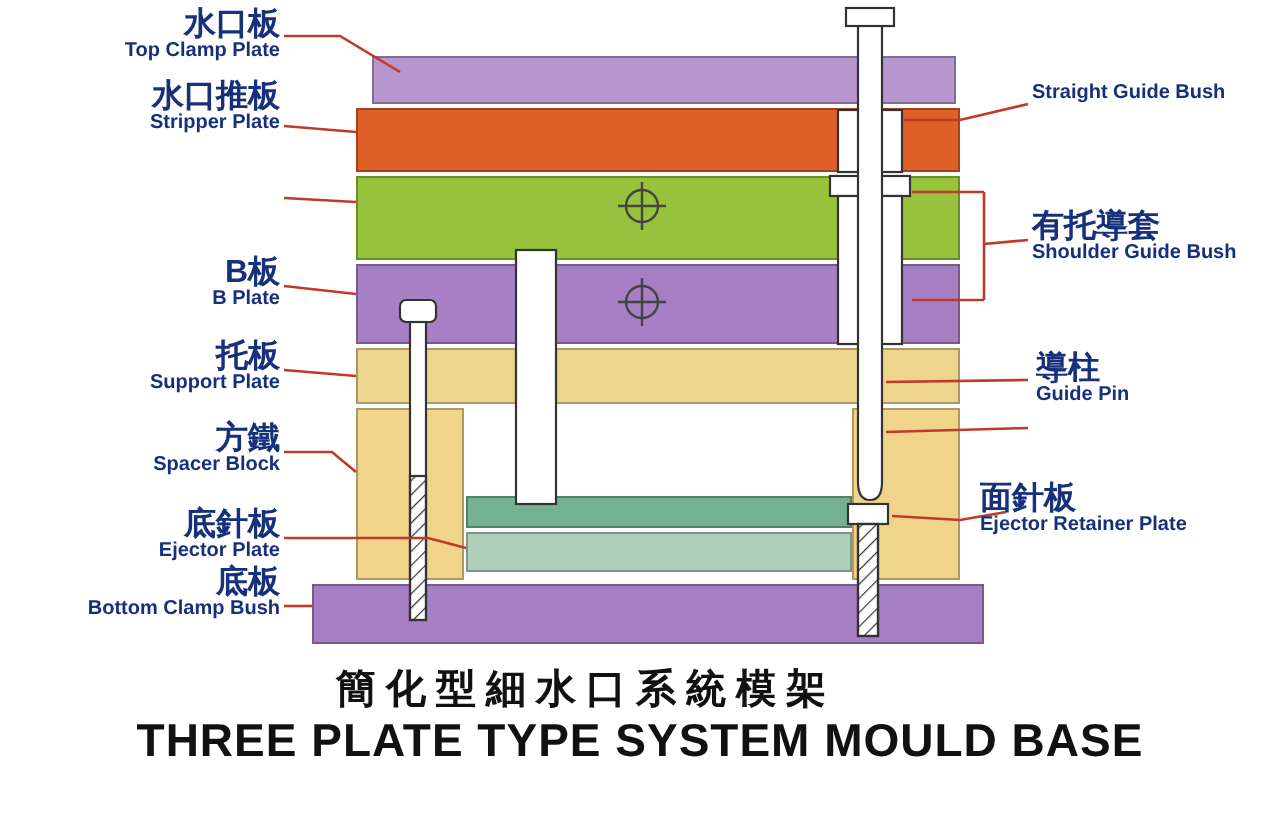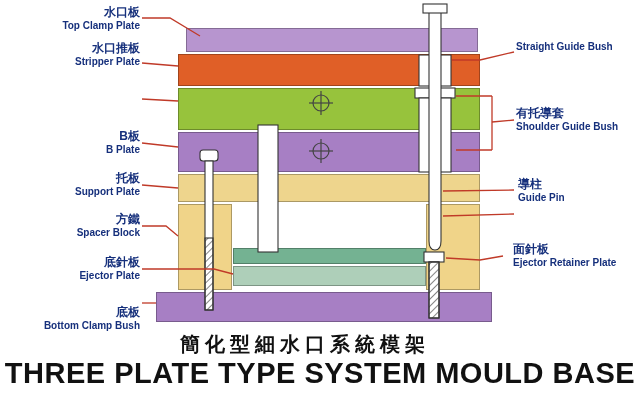--- a/index.html
+++ b/index.html
@@ -13,29 +13,29 @@
   .plate-a           {left:178px;top:88px;width:302px;height:42px;background:var(--c-a_plate);}
   .plate-b           {left:178px;top:132px;width:302px;height:40px;background:var(--c-b_plate);}
   .plate-support     {left:178px;top:174px;width:302px;height:28px;background:var(--c-support_plate);}
   .plate-spacer-l    {left:178px;top:204px;width:54px;height:86px;background:var(--c-spacer_block);}
   .plate-spacer-r    {left:426px;top:204px;width:54px;height:86px;background:var(--c-spacer_block);}
   .plate-ej-retainer {left:233px;top:248px;width:193px;height:16px;background:var(--c-ejector_retainer_plate);}
   .plate-ejector     {left:233px;top:266px;width:193px;height:20px;background:var(--c-ejector_plate);}
   .plate-bottom-clamp{left:156px;top:292px;width:336px;height:30px;background:var(--c-bottom_clamp_plate);}
 
   .lbl{position:absolute;line-height:13px;}
-  .lbl .cn{display:block;font-size:12px;font-weight:bold;color:var(--c-label_text);white-space:nowrap;}
+  .lbl .cn{display:block;font-size:16px;font-weight:bold;color:var(--c-label_text);white-space:nowrap;}
   .lbl .en{display:block;font-size:10px;font-weight:bold;color:var(--c-label_text);white-space:nowrap;}
   .lbl.left{left:0;width:140px;text-align:right;}
   .lbl.right{text-align:left;}
 
-  .title-cn{position:absolute;top:331px;left:12px;width:586px;text-align:center;
+  .title-cn{position:absolute;top:331px;left:0;width:586px;text-align:center;
     font-size:20px;font-weight:bold;letter-spacing:5px;color:var(--c-title_text);}
   .title-en{position:absolute;top:357px;left:0;width:640px;text-align:center;
-    font-size:29px;font-weight:800;letter-spacing:.5px;color:var(--c-title_text);}
+    font-size:23px;font-weight:800;letter-spacing:.5px;color:var(--c-title_text);}
 
   svg.overlay{position:absolute;left:0;top:0;pointer-events:none;}
 </style>
 </head>
 <body>
 
 <div class="canvas">
 
   <div class="plate plate-top-clamp"></div>
   <div class="plate plate-stripper"></div>
@@ -131,37 +131,37 @@
     <span class="en">Support Plate</span>
   </div>
   <div class="lbl left" style="top:213px">
     <span class="cn">方鐵</span>
     <span class="en">Spacer Block</span>
   </div>
   <div class="lbl left" style="top:256px">
     <span class="cn">底針板</span>
     <span class="en">Ejector Plate</span>
   </div>
-  <div class="lbl left" style="top:306px">
+  <div class="lbl left" style="top:285px">
     <span class="cn">底板</span>
     <span class="en">Bottom Clamp Bush</span>
   </div>
 
   <div class="lbl right" style="left:516px;top:40px">
     <span class="en">Straight Guide Bush</span>
   </div>
   <div class="lbl right" style="left:516px;top:107px">
     <span class="cn">有托導套</span>
     <span class="en">Shoulder Guide Bush</span>
   </div>
   <div class="lbl right" style="left:518px;top:178px">
     <span class="cn">導柱</span>
     <span class="en">Guide Pin</span>
   </div>
-  <div class="lbl right" style="left:513px;top:243px">
+  <div class="lbl right" style="left:490px;top:243px">
     <span class="cn">面針板</span>
     <span class="en">Ejector Retainer Plate</span>
   </div>
 
   <div class="title-cn">簡化型細水口系統模架</div>
   <div class="title-en">THREE PLATE TYPE SYSTEM MOULD BASE</div>
 
 </div>
 
 </body></html>

